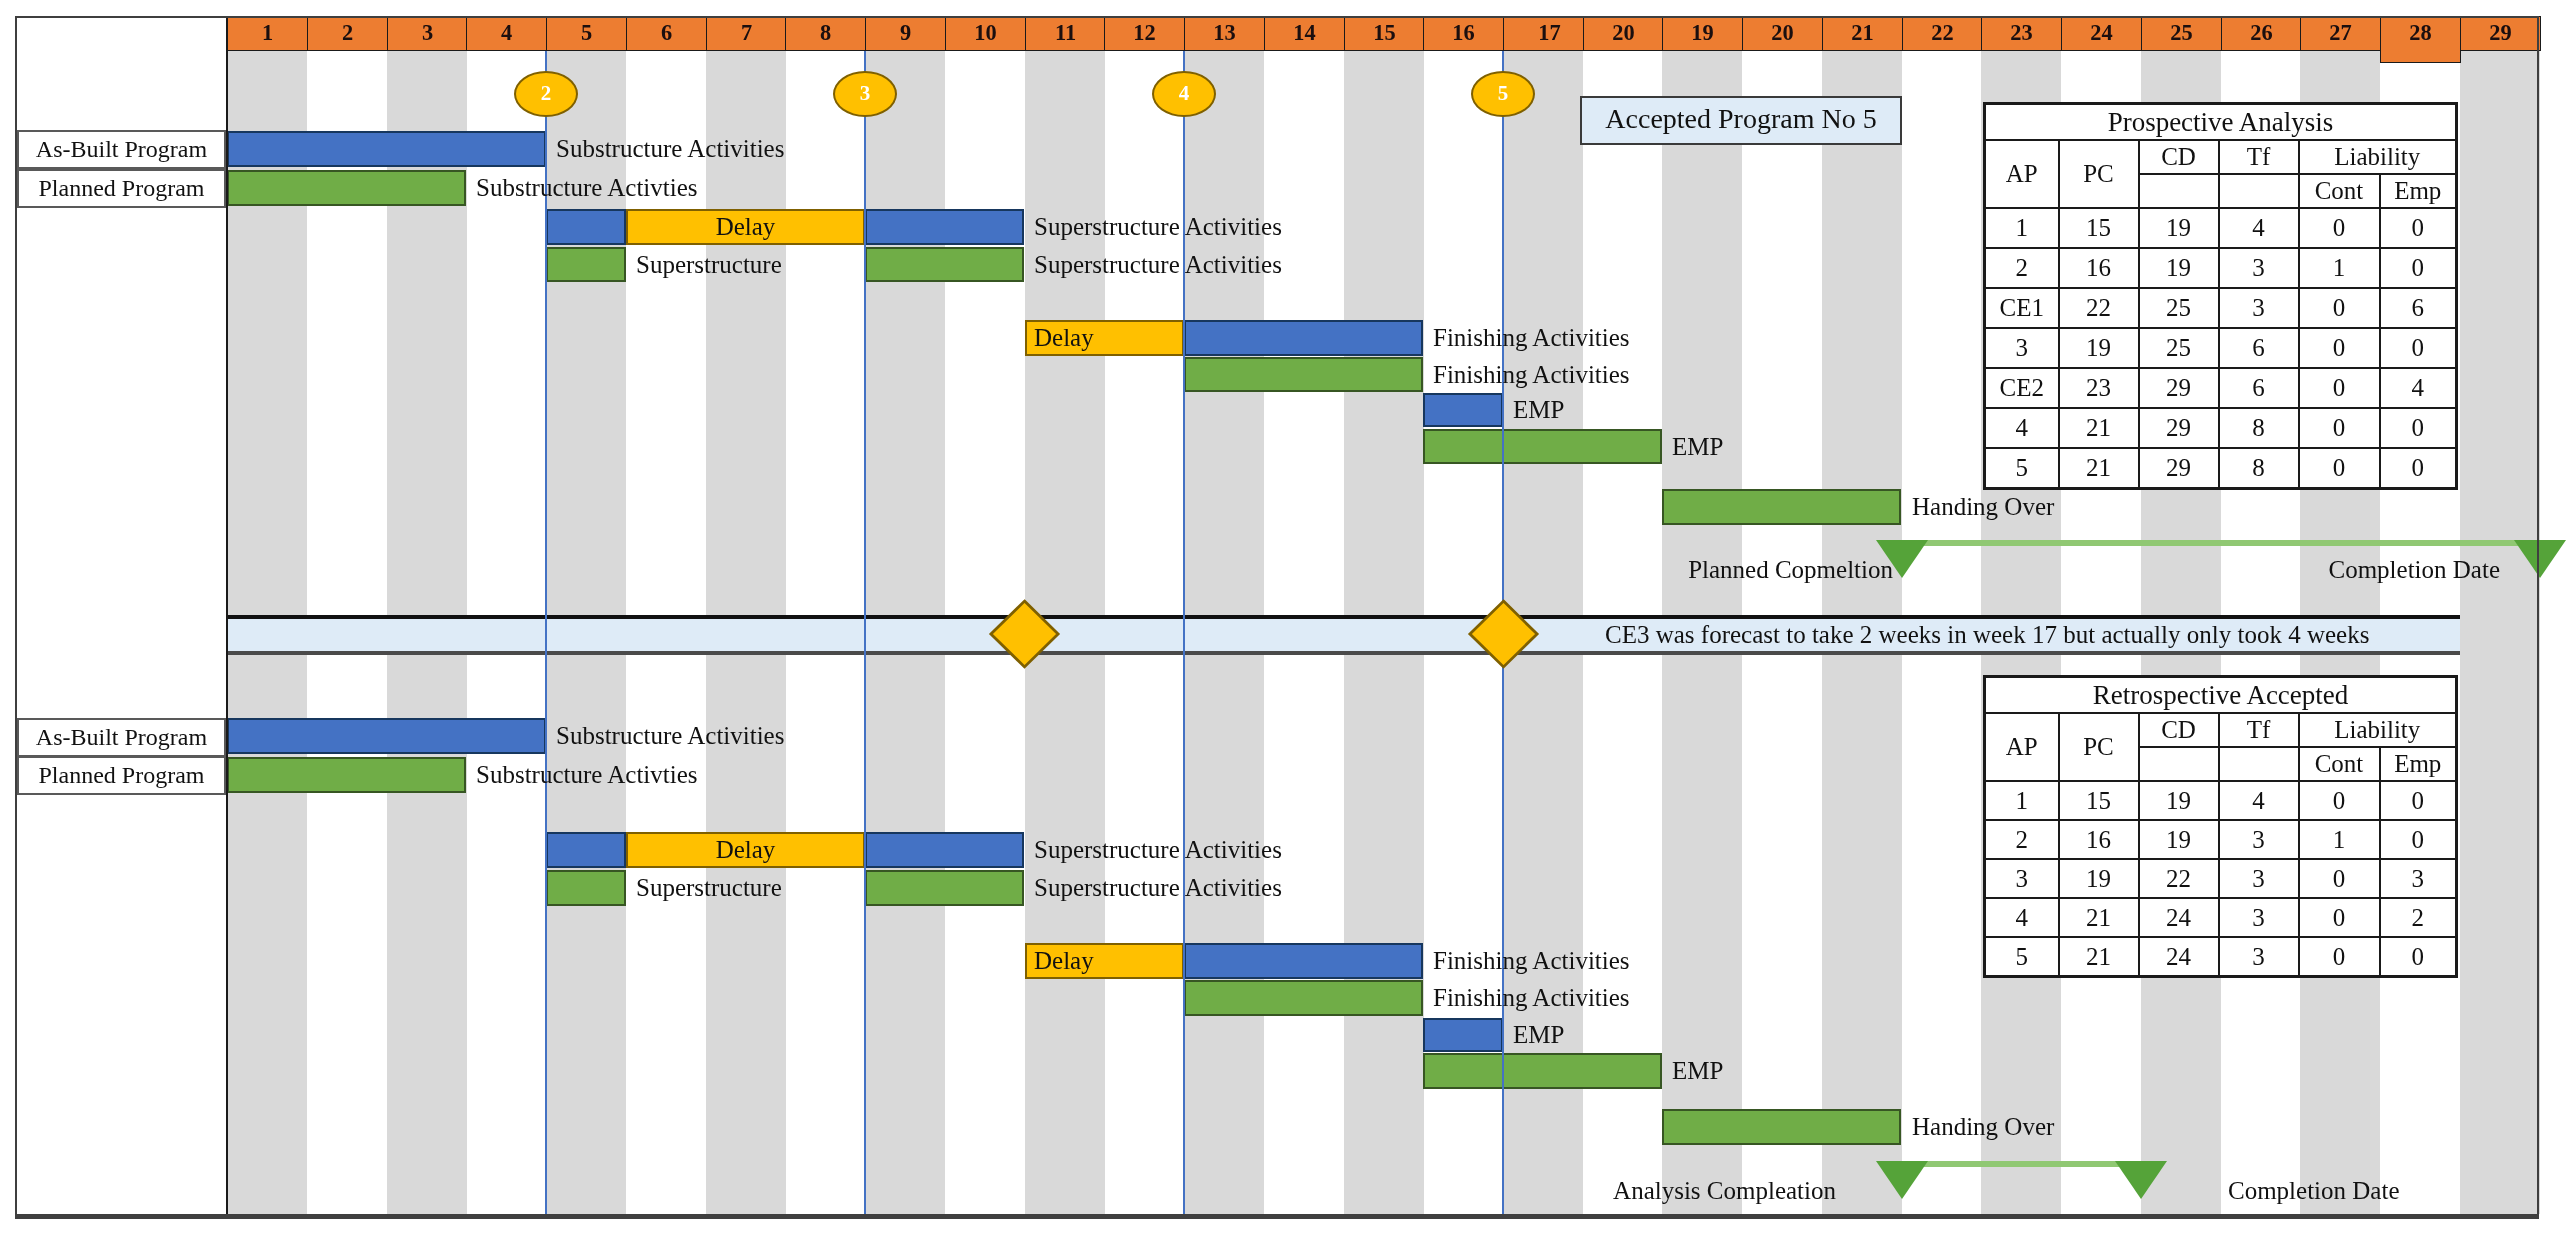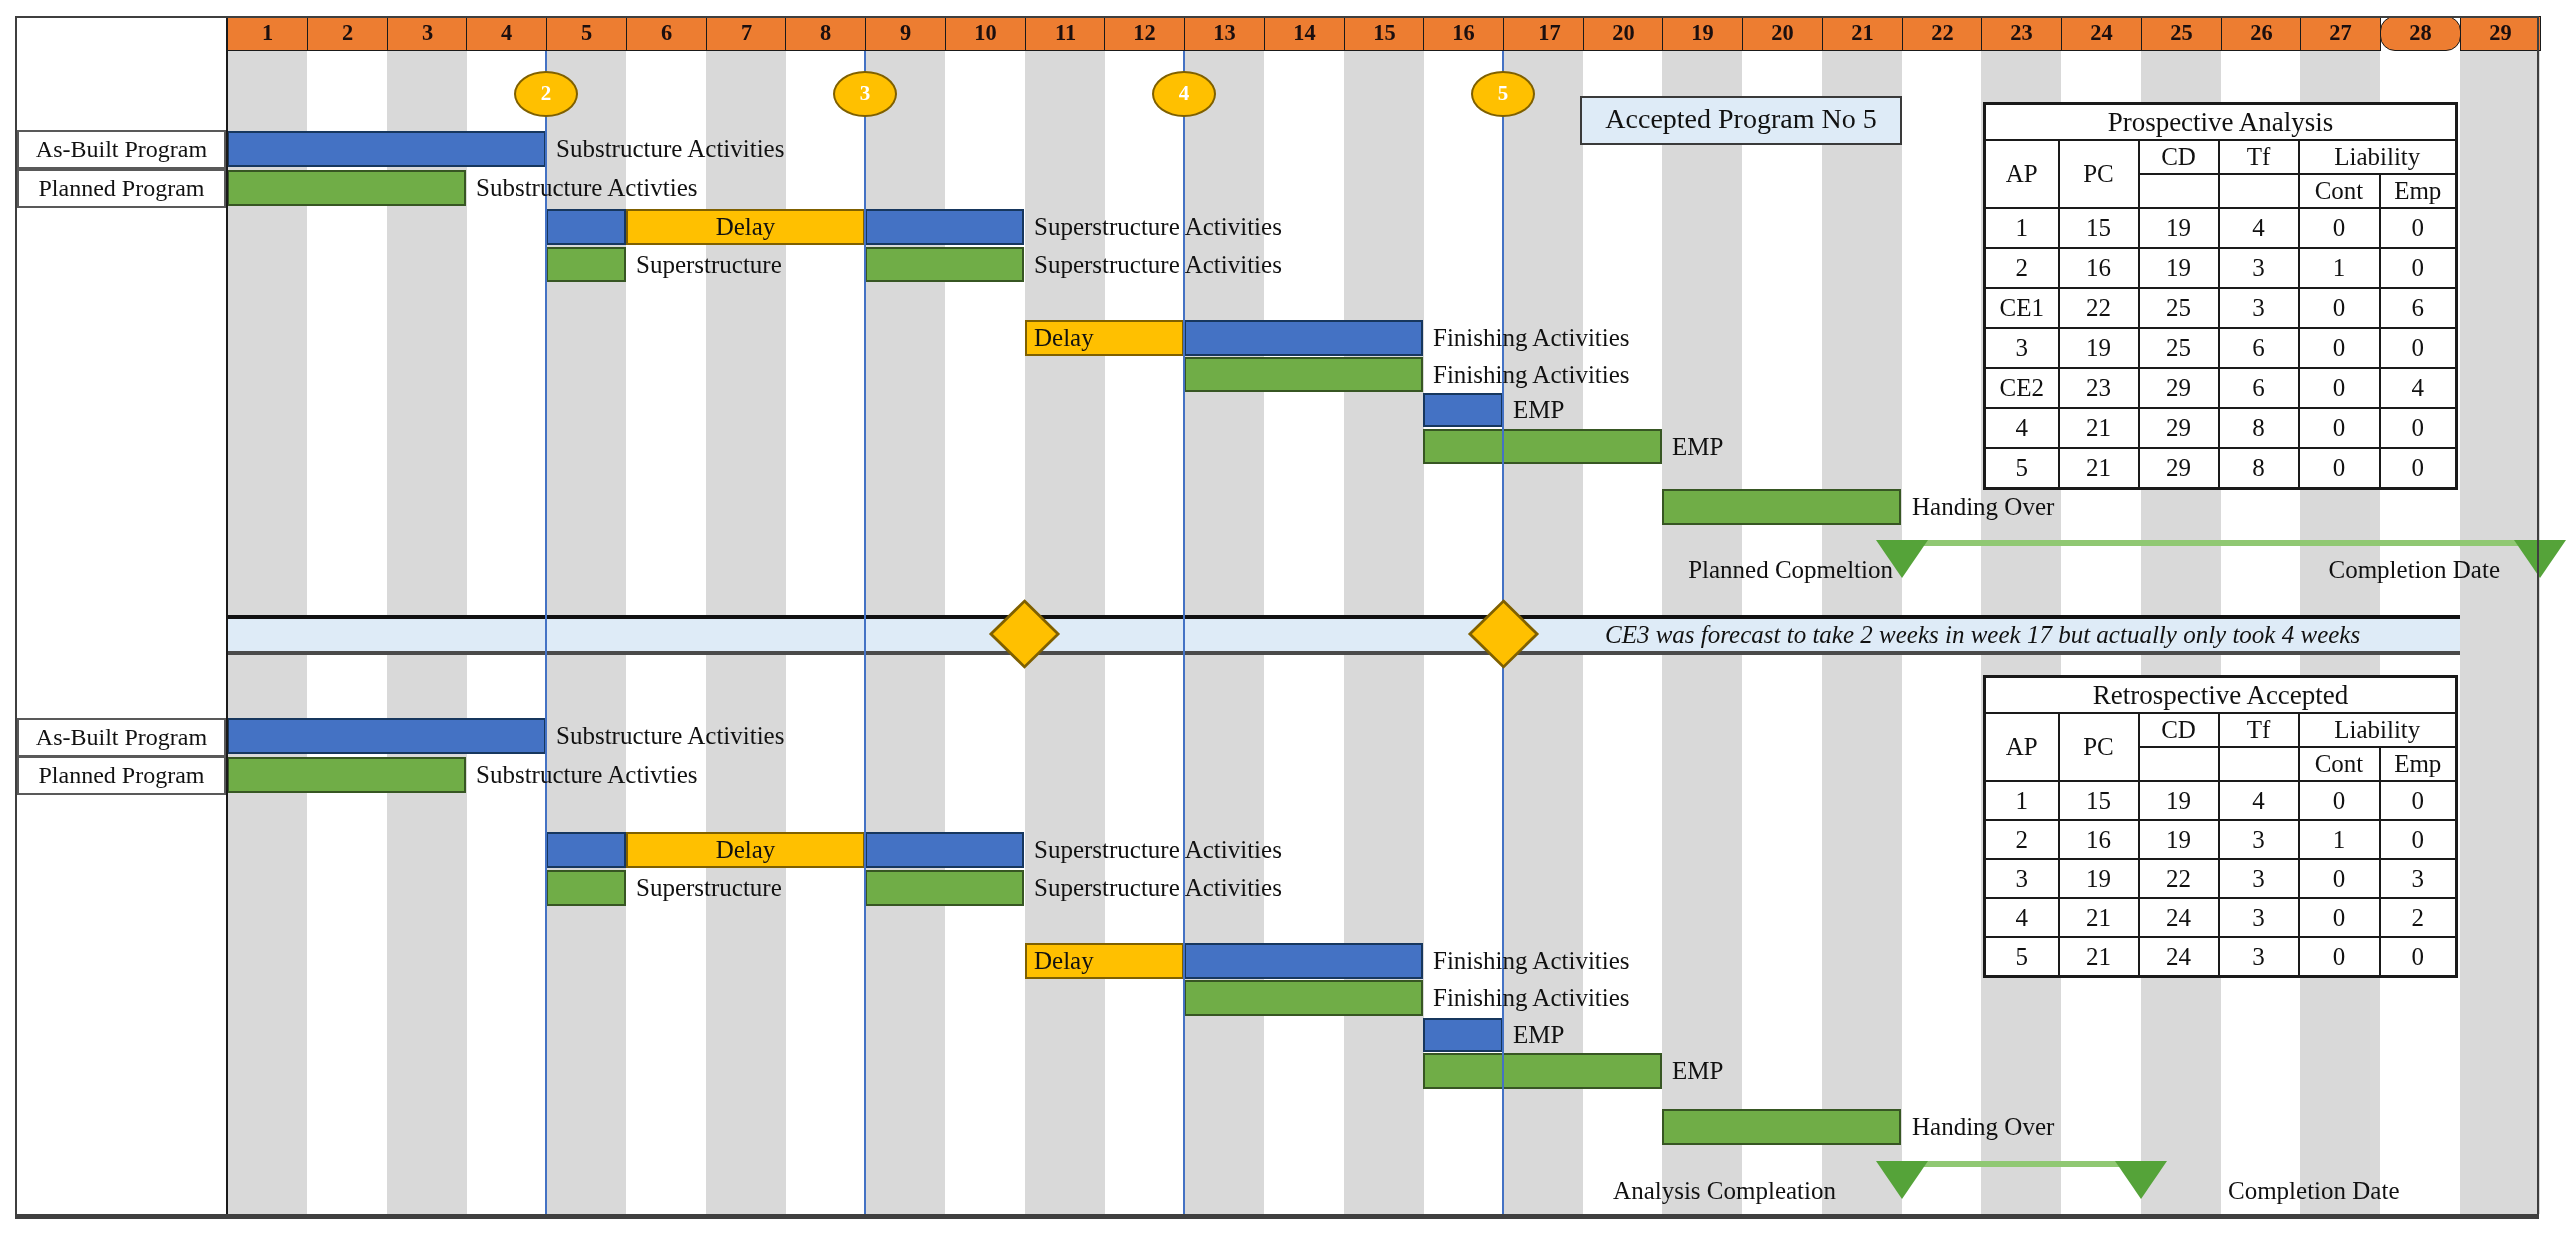--- a/index.html
+++ b/index.html
@@ -9,21 +9,21 @@
   .hdr{position:absolute;background:#ED7D31;border:1.4px solid #1a1a1a;box-sizing:border-box;z-index:6;
        text-align:center;font-weight:bold;font-size:22.4px;line-height:32px;color:#1b0f0f;}
   .sep{position:absolute;background:#1a1a1a;z-index:4;}
   .outer{position:absolute;left:15.4px;top:16px;width:2524px;height:1203px;border:2.1px solid #3f3f3f;
          border-bottom-width:5.6px;box-sizing:border-box;z-index:7;pointer-events:none;}
   .apline{position:absolute;background:#4472C4;z-index:4;}
   .apcircle{position:absolute;background:#FFC000;border:2.1px solid #7F6000;border-radius:50%;box-sizing:border-box;
             z-index:6;color:#fff;font-weight:bold;font-size:21px;text-align:center;line-height:41px;}
   .band{position:absolute;background:#DEEBF7;border-top:4.2px solid #111;border-bottom:4.9px solid #4a4a4a;
         box-sizing:border-box;z-index:2;}
-  .cenote{position:absolute;top:0;height:31px;line-height:31px;font-size:25px;white-space:nowrap;z-index:6;font-style:italic;}
+  .cenote{position:absolute;top:0;height:31px;line-height:31px;font-size:25px;white-space:nowrap;z-index:6;}
   .diamond{position:absolute;z-index:5;line-height:0;}
   .bar{position:absolute;box-sizing:border-box;z-index:3;font-size:25px;white-space:nowrap;color:#111;}
   .actual{background:#4472C4;border:2.1px solid #17375E;}
   .planned{background:#70AD47;border:2.1px solid #375623;}
   .delay{background:#FFC000;border:2.1px solid #7F6000;}
   .rowhdr{position:absolute;background:#fff;border:2.1px solid #595959;box-sizing:border-box;z-index:6;
           text-align:center;font-size:24px;white-space:nowrap;}
   .barlabel{position:absolute;z-index:6;font-size:25px;white-space:nowrap;}
   .msline{position:absolute;background:#90C873;z-index:3;}
   .tri{position:absolute;width:0;height:0;border-left:26px solid transparent;border-right:26px solid transparent;
@@ -78,21 +78,21 @@
     <div class="hdr" style="left: 1583px; top: 16px; width: 81px; height: 35px;">20</div>
     <div class="hdr" style="left: 1662px; top: 16px; width: 81px; height: 35px;">19</div>
     <div class="hdr" style="left: 1742px; top: 16px; width: 81px; height: 35px;">20</div>
     <div class="hdr" style="left: 1822px; top: 16px; width: 81px; height: 35px;">21</div>
     <div class="hdr" style="left: 1902px; top: 16px; width: 81px; height: 35px;">22</div>
     <div class="hdr" style="left: 1981px; top: 16px; width: 81px; height: 35px;">23</div>
     <div class="hdr" style="left: 2061px; top: 16px; width: 81px; height: 35px;">24</div>
     <div class="hdr" style="left: 2141px; top: 16px; width: 81px; height: 35px;">25</div>
     <div class="hdr" style="left: 2221px; top: 16px; width: 81px; height: 35px;">26</div>
     <div class="hdr" style="left: 2300px; top: 16px; width: 81px; height: 35px;">27</div>
-    <div class="hdr" style="left: 2380px; top: 16px; width: 81px; height: 35px; border-radius: 15px;">28</div>
+    <div class="hdr" style="left: 2380px; top: 16px; width: 81px; height: 47px;">28</div>
     <div class="hdr" style="left: 2460px; top: 16px; width: 81px; height: 35px;">29</div>
     <div class="apline" style="left: 545px; top: 51px; width: 2.1px; height: 1163px;"></div>
     <div class="apcircle" style="left: 514px; top: 71px; width: 64px; height: 46px;">2</div>
     <div class="apline" style="left: 864px; top: 51px; width: 2.1px; height: 1163px;"></div>
     <div class="apcircle" style="left: 833px; top: 71px; width: 64px; height: 46px;">3</div>
     <div class="apline" style="left: 1183px; top: 51px; width: 2.1px; height: 1163px;"></div>
     <div class="apcircle" style="left: 1152px; top: 71px; width: 64px; height: 46px;">4</div>
     <div class="apline" style="left: 1502px; top: 51px; width: 2.1px; height: 1163px;"></div>
     <div class="apcircle" style="left: 1471px; top: 71px; width: 64px; height: 46px;">5</div>
     <div class="band" style="left: 227px; top: 615px; width: 2233px; height: 40px;">

